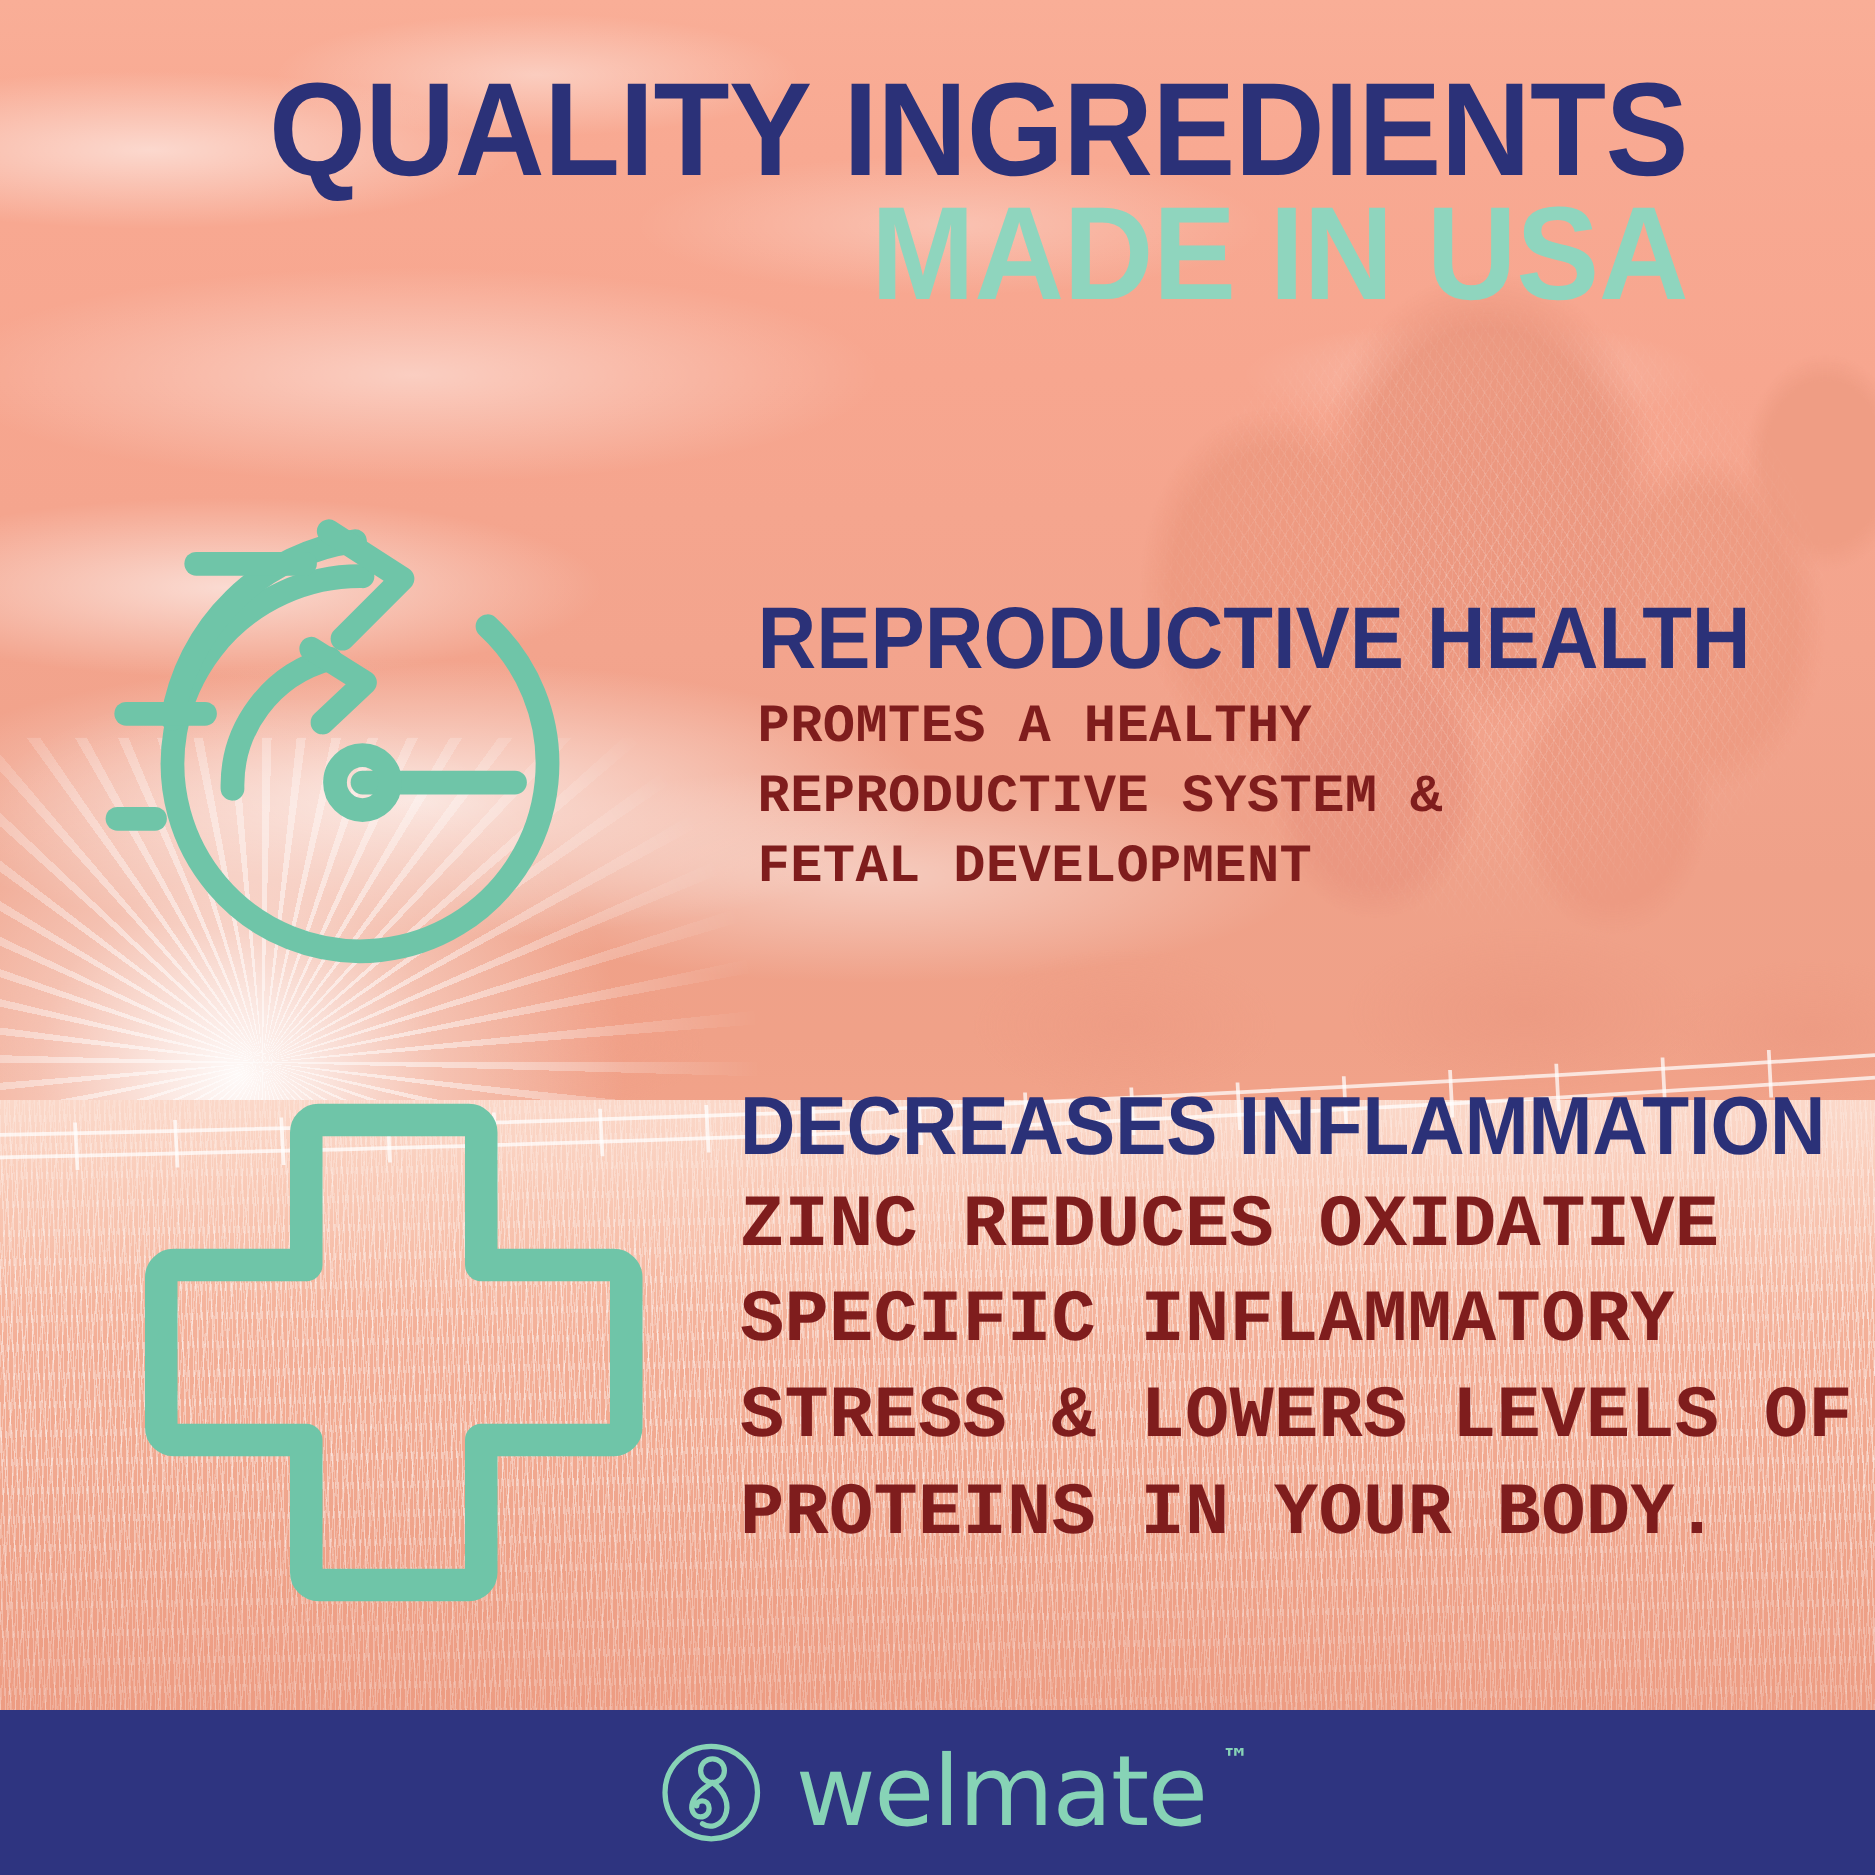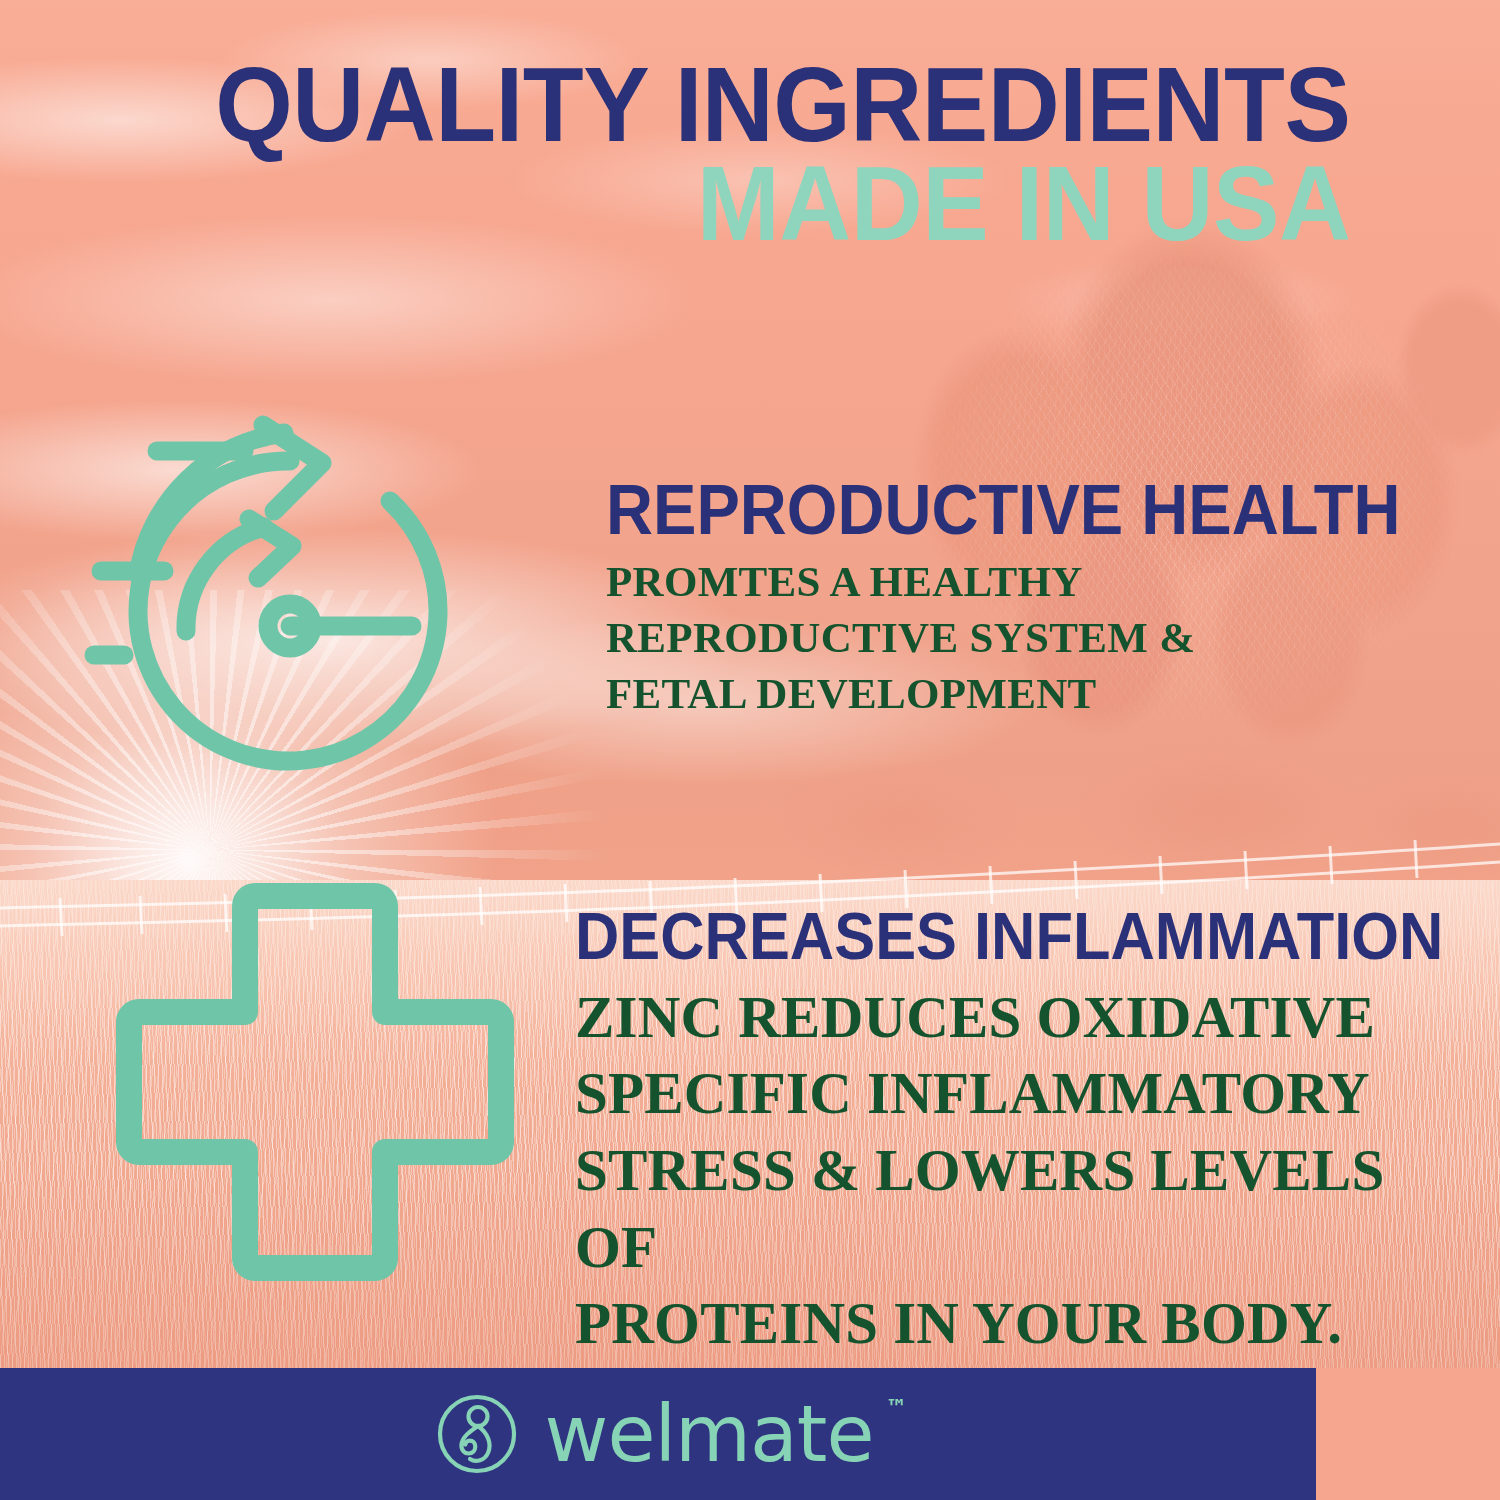--- a/index.html
+++ b/index.html
@@ -150,40 +150,40 @@
     font-size:70px;
     line-height:.92;
     color:#2B3178;
     text-transform:uppercase;
     transform:scaleX(.93);
     transform-origin:left center;
     white-space:nowrap;
     margin:0 0 12px 0;
   }
   .feature .fbody{
-    font-family:Liberation Serif, serif;
+    font-family:Liberation Mono, monospace;
     font-weight:700;
-    color:#14532d;
+    color:#7f1d1d;
     text-transform:uppercase;
     margin:0;
   }
   #feature-1{left:606px;top:478px;width:880px;}
   #feature-1 .fbody{font-size:43px;line-height:1.30;letter-spacing:.3px;}
-  #feature-2{left:575px;top:870px;width:900px;margin-top:36px;}
+  #feature-2{left:592px;top:870px;width:900px;}
   #feature-2 .ftitle{font-size:66px;}
   #feature-2 .fbody{font-size:59px;line-height:1.30;letter-spacing:.2px;}
 
   
   .icon-gauge{position:absolute;left:78px;top:415px;width:420px;height:415px;}
   .icon-cross{position:absolute;left:95px;top:862px;width:440px;height:440px;}
   .icon-gauge svg,.icon-cross svg{display:block;width:100%;height:100%;}
 
   
   .footer{
-    position:absolute;left:0;top:1368px;width:1316px;height:132px;
+    position:absolute;left:0;top:1368px;width:1500px;height:132px;
     background:#2E3480;
     display:flex;align-items:center;justify-content:center;
   }
   .brand{display:flex;align-items:center;gap:22px;transform:translateX(-6px);}
   .brand-mark{width:92px;height:92px;flex:0 0 auto;}
   .brand-mark svg{display:block;width:100%;height:100%;}
   .brand-name{
     position:relative;
     font-family:"DejaVu Sans","Liberation Sans", sans-serif;
     font-weight:400;

